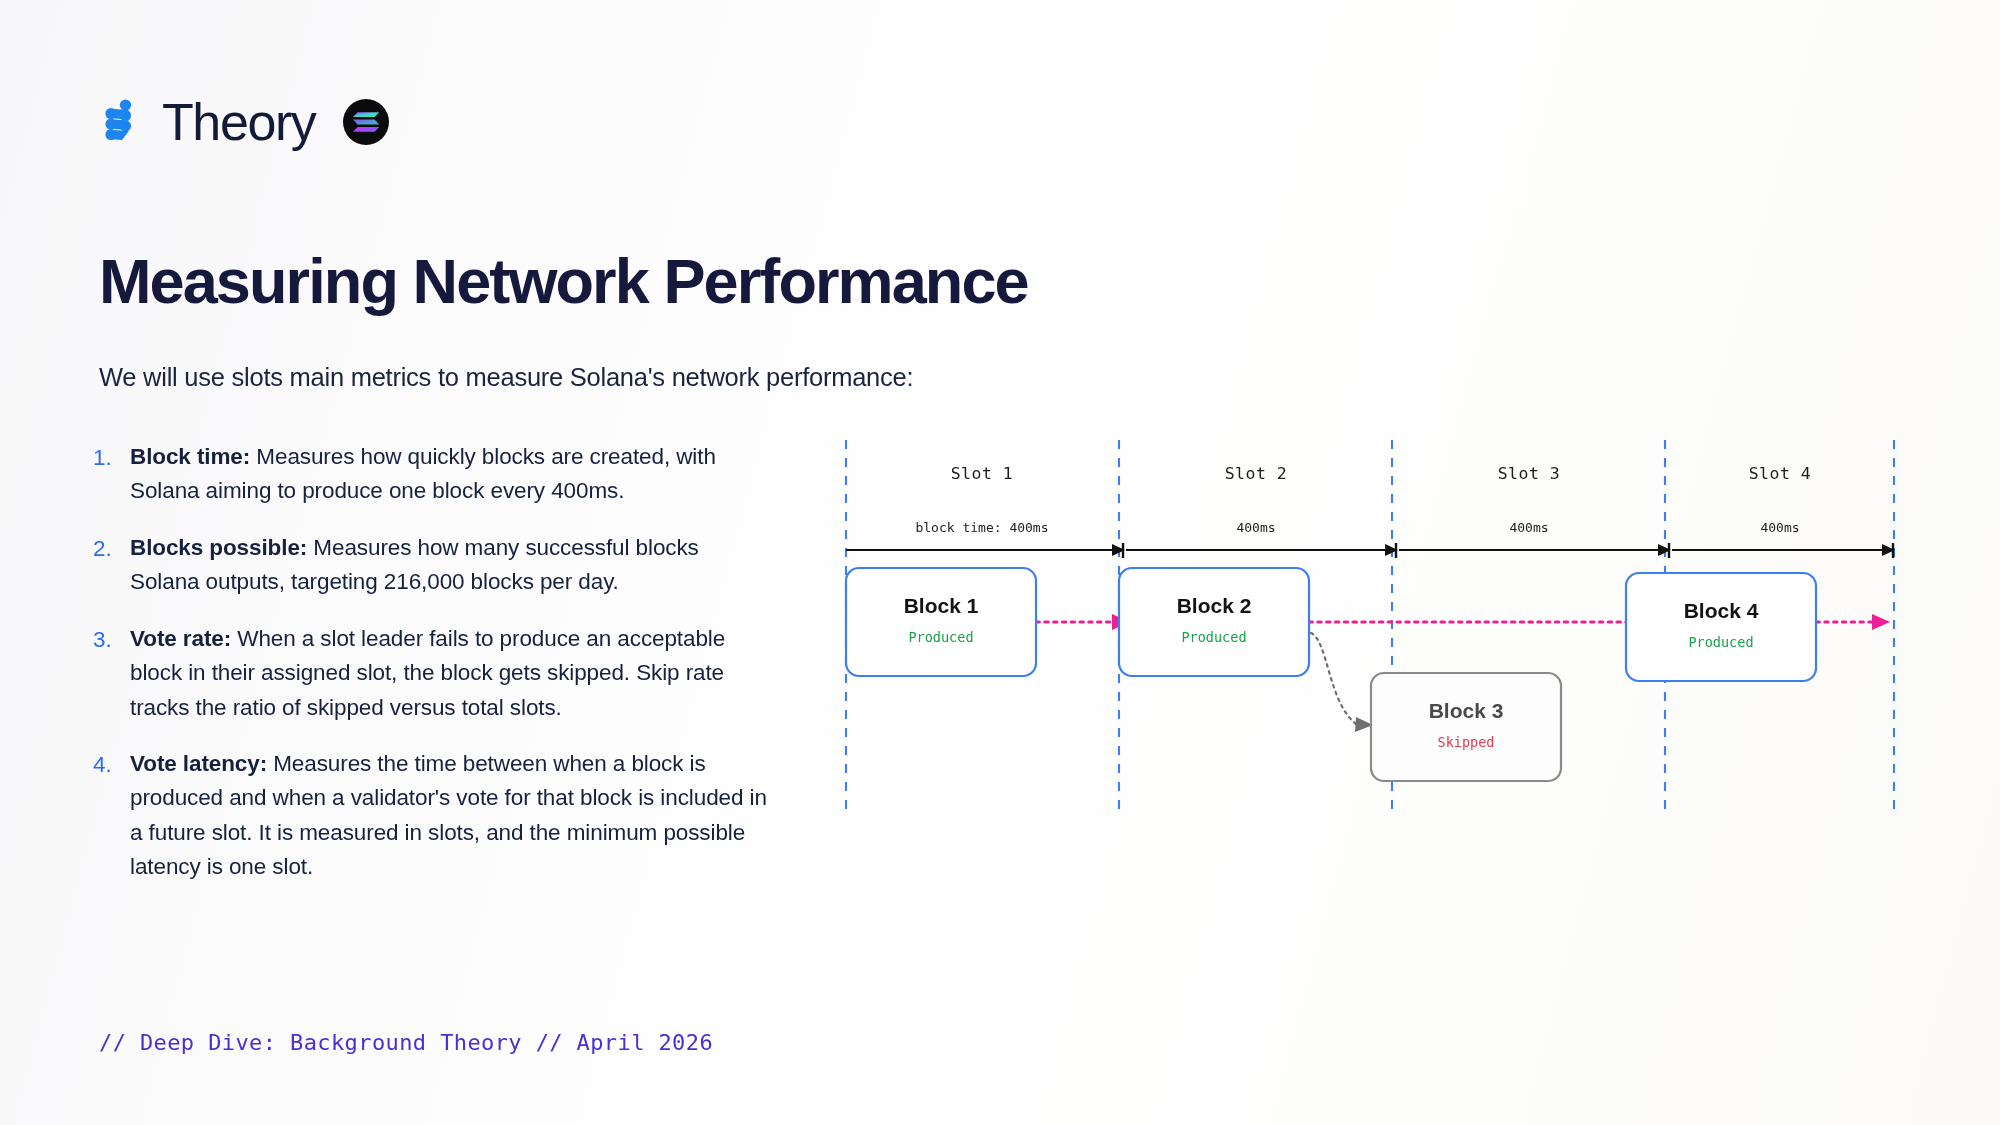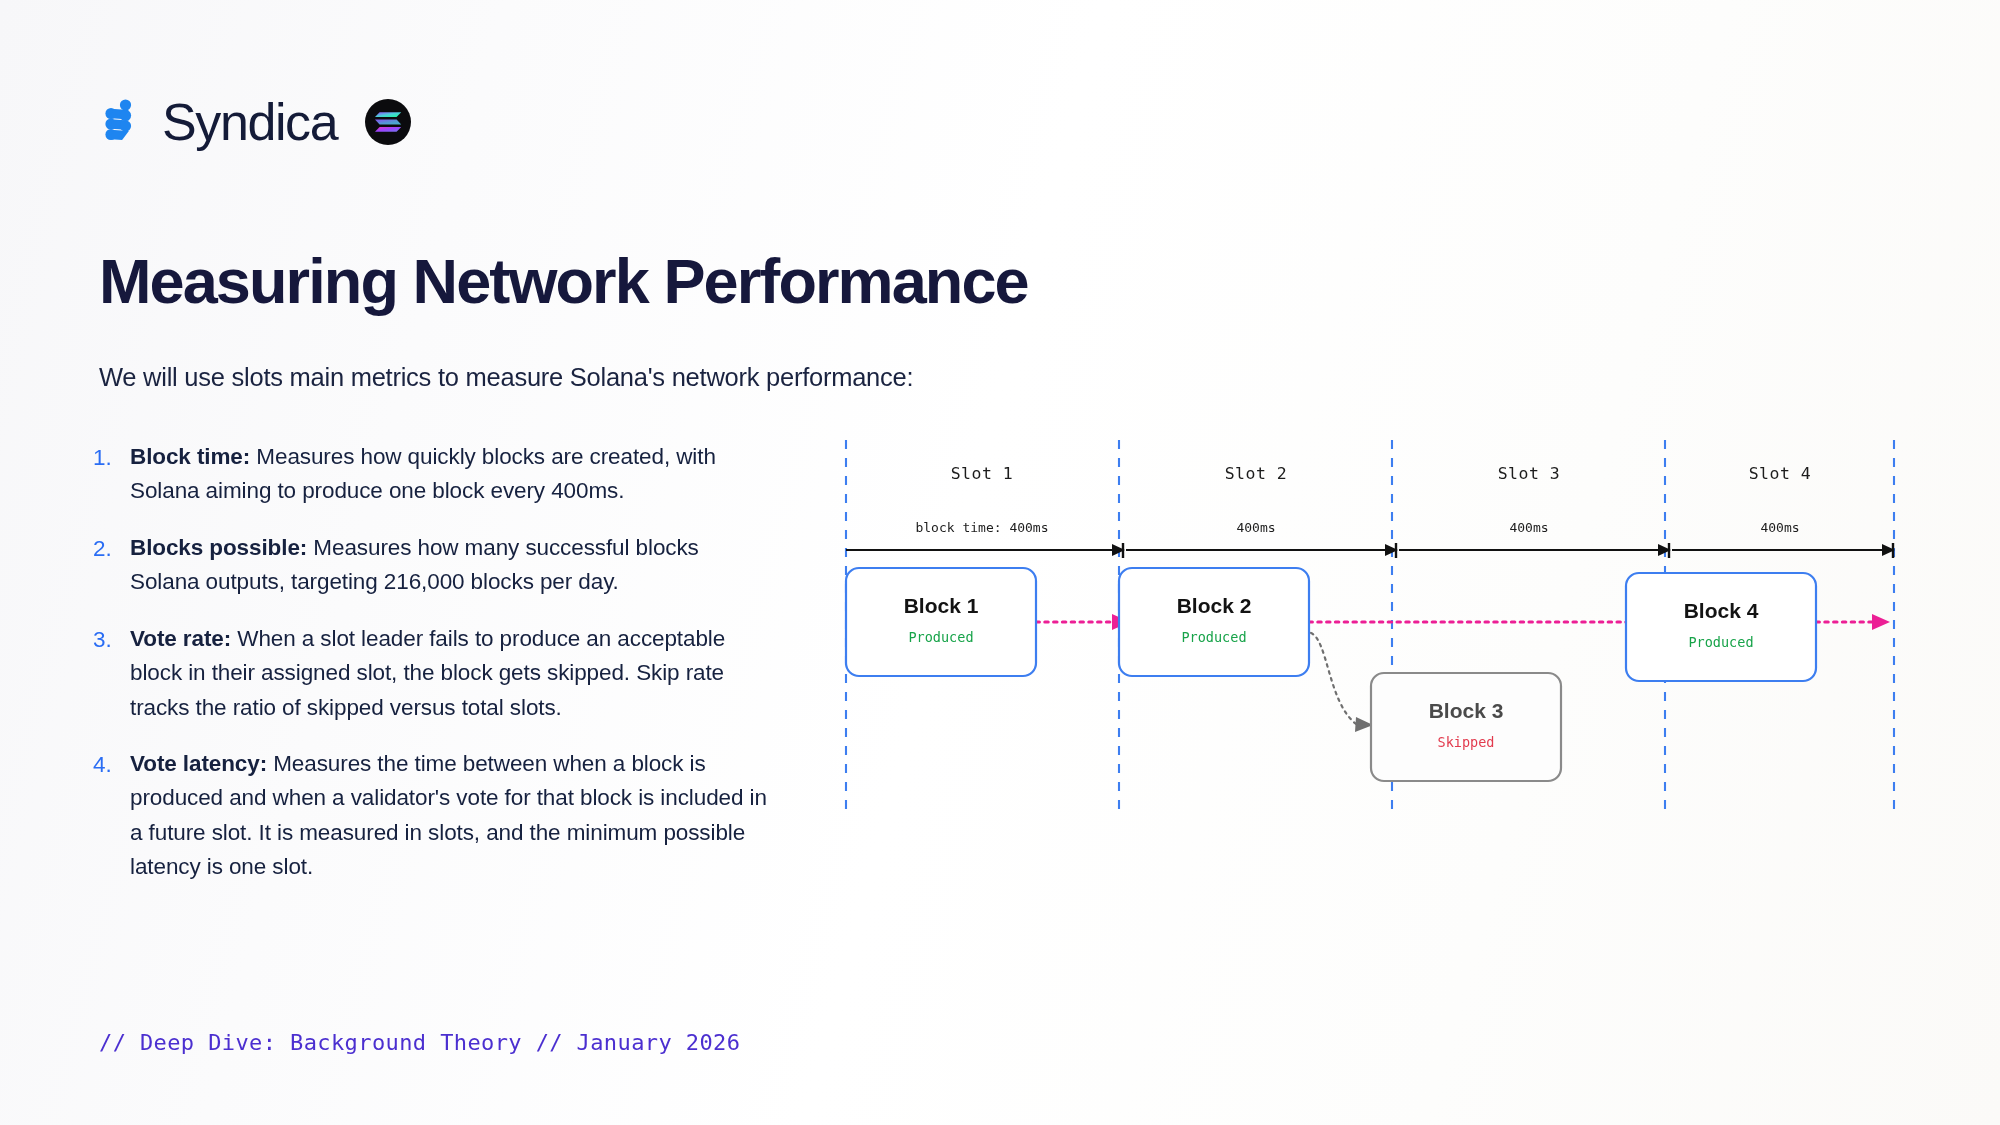--- a/index.html
+++ b/index.html
@@ -190,21 +190,21 @@
             <polygon points="8.6,33.6 15.4,24.4 29.9,25.4 23.1,34.6"></polygon>
           </g>
           <g transform="translate(0,1)">
             <circle cx="12" cy="38.5" r="5.6"></circle>
             <circle cx="26.5" cy="30" r="5.6"></circle>
             <polygon points="8.6,43.1 15.4,33.9 29.9,34.9 23.1,44.1"></polygon>
           </g>
         </g>
       </svg>
     </span>
-    <span class="brand-wordmark">Syndica</span>
+    <span class="brand-wordmark">Theory</span>
   </div>
   <span class="solana-badge">
     <svg width="28" height="24" viewBox="0 0 28 24" aria-hidden="true">
       <defs>
         <linearGradient id="solGrad1" x1="0" y1="0" x2="1" y2="1">
           <stop offset="0%" stop-color="#9945FF"></stop>
           <stop offset="50%" stop-color="#49d0d8"></stop>
           <stop offset="100%" stop-color="#19FB9B"></stop>
         </linearGradient>
         <linearGradient id="solGrad2" x1="0" y1="0" x2="1" y2="1">
@@ -245,21 +245,21 @@
     <span class="metric-text"><b>Vote rate:</b><span> When a slot leader fails to produce an acceptable block in their assigned slot, the block gets skipped. Skip rate tracks the ratio of skipped versus total slots.</span></span>
   </div>
 
   <div class="metric-item">
     <span class="metric-num">4.</span>
     <span class="metric-text"><b>Vote latency:</b><span> Measures the time between when a block is produced and when a validator's vote for that block is included in a future slot. It is measured in slots, and the minimum possible latency is one slot.</span></span>
   </div>
 
 </div>
 
-<div class="footer-note">// Deep Dive: Background Theory // January 2026</div>
+<div class="footer-note">// Deep Dive: Background Theory // April 2026</div>
 
 <div class="diagram">
 <svg width="1100" height="400" viewBox="0 0 1100 400" aria-hidden="false">
 
   <line class="slot-divider" x1="30" y1="0" x2="30" y2="372"></line>
   <line class="slot-divider" x1="303" y1="0" x2="303" y2="372"></line>
   <line class="slot-divider" x1="576" y1="0" x2="576" y2="372"></line>
   <line class="slot-divider" x1="849" y1="0" x2="849" y2="372"></line>
   <line class="slot-divider" x1="1078" y1="0" x2="1078" y2="372"></line>
 

